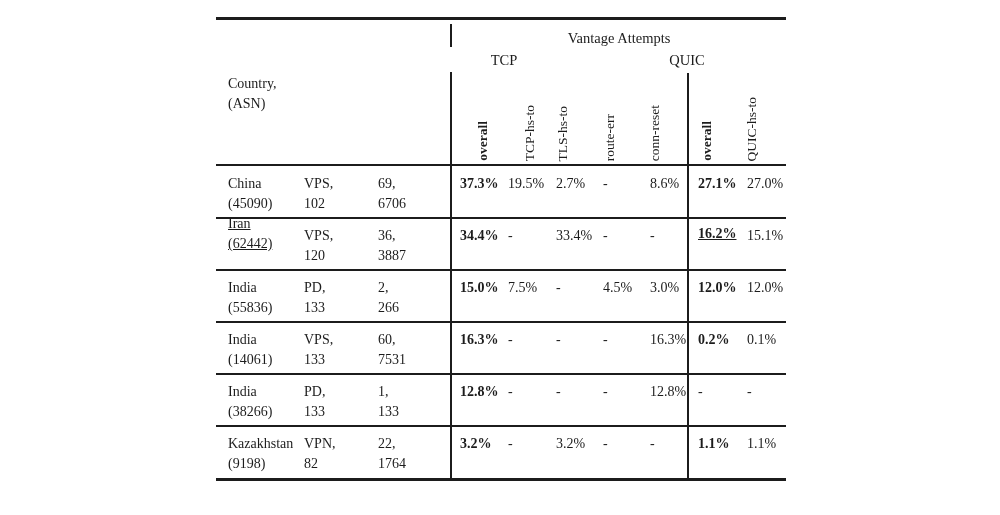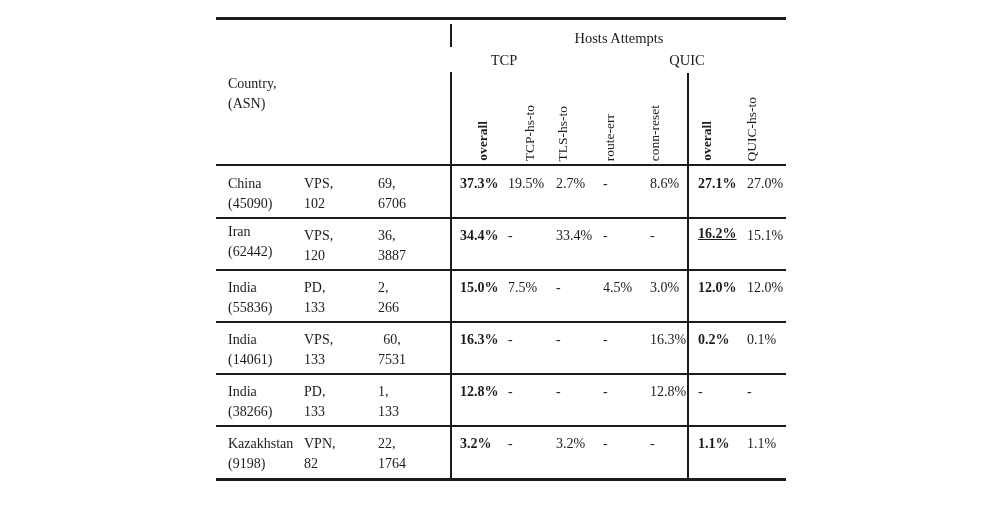--- a/index.html
+++ b/index.html
@@ -76,21 +76,21 @@
   <div class="hrule" style="left:216px; top:373.2px; width:570px; height:1.5px;"></div>
   <div class="hrule" style="left:216px; top:425.2px; width:570px; height:1.5px;"></div>
   <div class="hrule" style="left:216px; top:478px; width:570px; height:2.6px;"></div>
 
   <div class="vrule" style="left:450px; top:24px; height:23px;"></div>
   <div class="vrule" style="left:450px; top:72px; height:92px;"></div>
   <div class="vrule" style="left:450px; top:166px; height:312px;"></div>
   <div class="vrule" style="left:687px; top:73px; height:91px;"></div>
   <div class="vrule" style="left:687px; top:166px; height:312px;"></div>
 
-  <div class="group-label" style="left:619px; top:29px;">Hosts Attempts</div>
+  <div class="group-label" style="left:619px; top:29px;">Vantage Attempts</div>
   <div class="group-label" style="left:504px; top:51px;">TCP</div>
   <div class="group-label" style="left:687px; top:51px;">QUIC</div>
 
   <div class="txt header-block" style="left:228px; top:74px;">
     <div>Country,</div>
     <div>(ASN)</div>
   </div>
 
   <div id="rot-headers">
       <div class="rot bold" style="left: 474px;">overall</div>
@@ -117,21 +117,21 @@
         </div>
         <div class="txt bold" style="left: 460px; top: 174px;">37.3%</div>
         <div class="txt" style="left: 508px; top: 174px;">19.5%</div>
         <div class="txt" style="left: 556px; top: 174px;">2.7%</div>
         <div class="txt" style="left: 603px; top: 174px;">-</div>
         <div class="txt" style="left: 650px; top: 174px;">8.6%</div>
         <div class="txt bold" style="left: 698px; top: 174px;">27.1%</div>
         <div class="txt" style="left: 747px; top: 174px;">27.0%</div>
       </div>
       <div>
-        <div class="txt" style="left: 228px; top: 222px;">
+        <div class="txt" style="left: 228px; top: 214px; text-decoration: underline;">
           <div>Iran</div>
           <div>(62442)</div>
         </div>
         <div class="txt" style="left: 304px; top: 226px;">
           <div>VPS,</div>
           <div>120</div>
         </div>
         <div class="txt" style="left: 378px; top: 226px;">
           <div>36,</div>
           <div>3887</div>
@@ -167,21 +167,21 @@
       </div>
       <div>
         <div class="txt" style="left: 228px; top: 330px;">
           <div>India</div>
           <div>(14061)</div>
         </div>
         <div class="txt" style="left: 304px; top: 330px;">
           <div>VPS,</div>
           <div>133</div>
         </div>
-        <div class="txt" style="left: 378px; top: 330px; text-align: center;">
+        <div class="txt" style="left: 378px; top: 330px;">
           <div>60,</div>
           <div>7531</div>
         </div>
         <div class="txt bold" style="left: 460px; top: 330px;">16.3%</div>
         <div class="txt" style="left: 508px; top: 330px;">-</div>
         <div class="txt" style="left: 556px; top: 330px;">-</div>
         <div class="txt" style="left: 603px; top: 330px;">-</div>
         <div class="txt" style="left: 650px; top: 330px;">16.3%</div>
         <div class="txt bold" style="left: 698px; top: 330px;">0.2%</div>
         <div class="txt" style="left: 747px; top: 330px;">0.1%</div>

